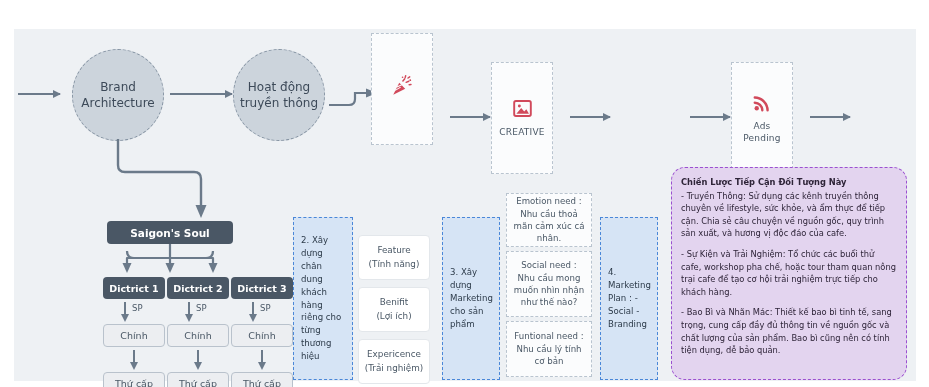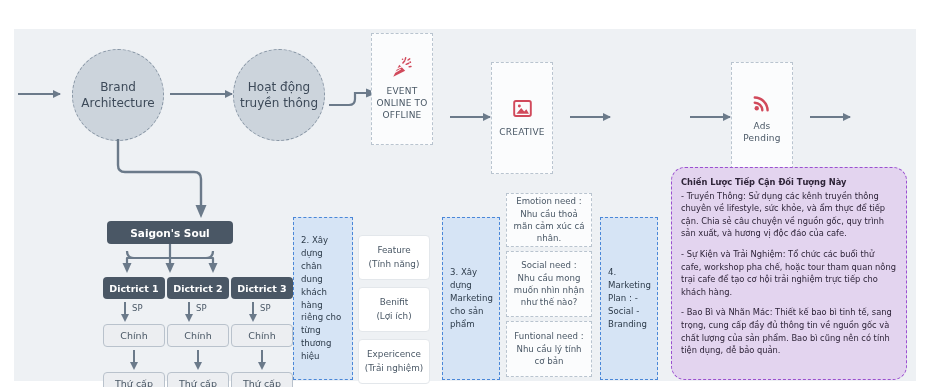--- a/index.html
+++ b/index.html
@@ -123,23 +123,20 @@
   <div class="abs stepcard" style="left:357px;top:4px;width:62px;height:112px;">
     <span class="ico">
       <svg width="22" height="22" viewBox="0 0 24 24">
         <path d="M2.5 21.5 L9 8.5 L15.5 15 Z" fill="#d1495b"></path>
         <path d="M4.6 16.8 L10.5 13.2 M6.5 13 L11.8 10.6" stroke="#ffffff" stroke-width="1.1"></path>
         <path d="M13 6.5 L15 4.2 M16.5 8 L19.4 6.8 M15.5 2.6 L16 0.9 M19.8 10.6 L21.8 10.4 M18.6 3.3 L20.4 2" stroke="#d1495b" stroke-width="1.6" stroke-linecap="round"></path>
         <circle cx="21" cy="5.6" r="1" fill="#d1495b"></circle>
         <circle cx="12.6" cy="2.4" r="0.9" fill="#d1495b"></circle>
       </svg>
     </span>
-    <span class="lbl" style="white-space:pre-line;">EVENT
-ONLINE TO
-OFFLINE</span>
   </div>
 
   <div class="abs arrow" style="left:436px;top:87px;width:40px;"></div>
 
   <div class="abs stepcard" style="left:477px;top:33px;width:62px;height:112px;">
     <span class="ico">
       <svg width="21" height="21" viewBox="0 0 24 24">
         <rect x="2.5" y="3.5" width="19" height="17" rx="2" fill="none" stroke="#d1495b" stroke-width="2.2"></rect>
         <circle cx="8.4" cy="9.2" r="1.7" fill="#d1495b"></circle>
         <path d="M5 18 L10.5 11.5 L14 15.5 L16.4 12.8 L19.4 18 Z" fill="#d1495b"></path>

